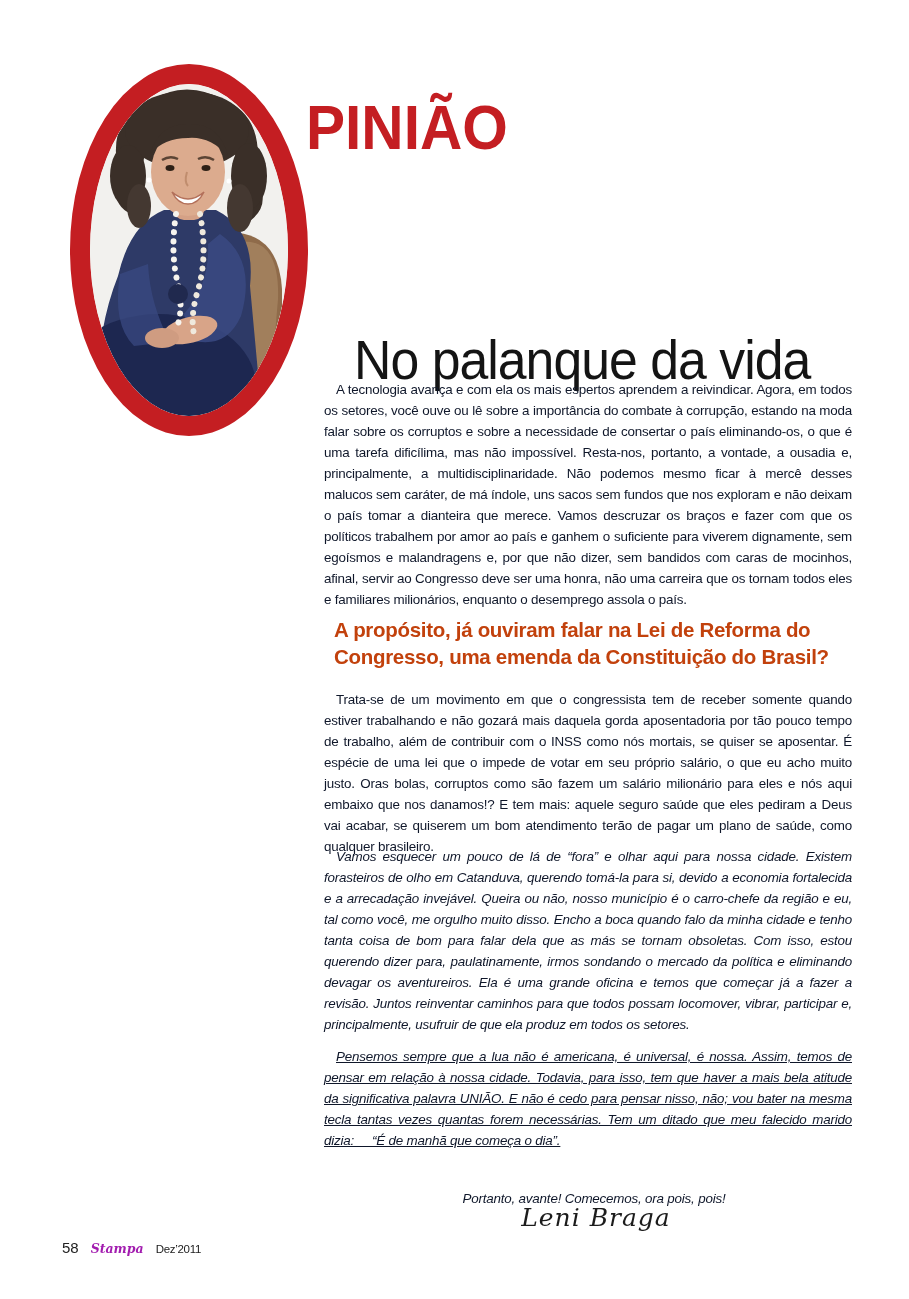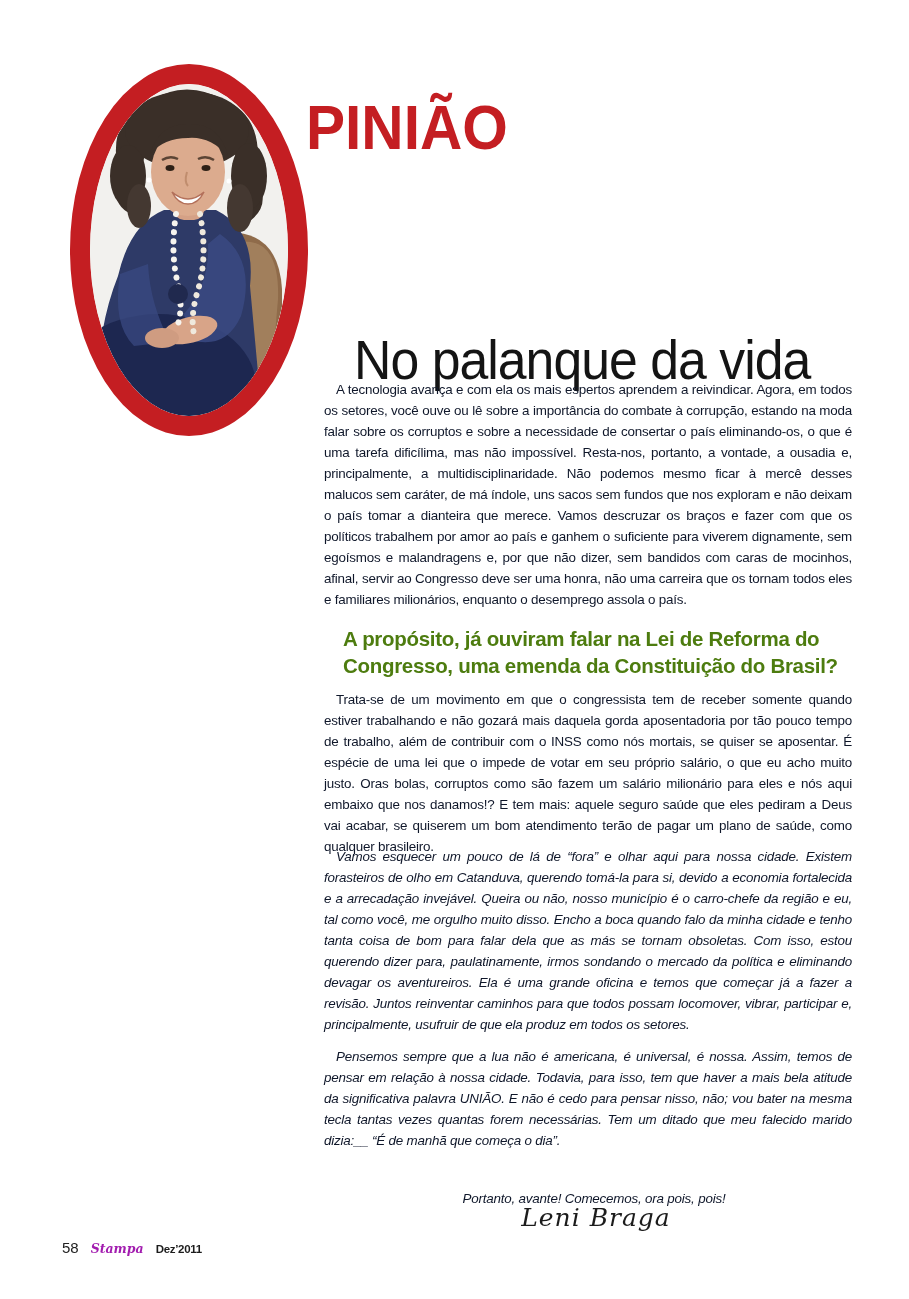--- a/index.html
+++ b/index.html
@@ -29,41 +29,41 @@
   
   .para{
     position:absolute;left:324px;width:528px;
     font-size:13.4px;line-height:21px;letter-spacing:-0.2px;
     text-align:justify;text-indent:12px;color:#0f172a;margin:0;
   }
   .para.italic{font-style:italic;}
   .p1{top:379px;}
   .p2{top:689px;}
   .p3{top:846px;}
-  .p4{top:1046px;}
+  .p4{top:1046px;text-decoration:underline;}
   .p5{top:1188px;text-align:center;}
   .subheading{
-    position:absolute;left:334px;top:616px;width:505px;margin:9px;
-    font-size:20.5px;font-weight:700;color:#4d7c0f;line-height:1.32;
+    position:absolute;left:334px;top:616px;width:505px;margin:0;
+    font-size:20.5px;font-weight:700;color:#c2410c;line-height:1.32;
     letter-spacing:-0.3px;
   }
   
   .signature{
     position:absolute;left:332px;top:1203px;width:528px;text-align:center;
     font-family:"DejaVu Serif",serif;font-style:italic;
     font-size:25px;color:#1c1c1c;letter-spacing:1px;
   }
   
   .footer{
     position:absolute;left:62px;top:1239px;font-size:12px;color:#1c1c1c;
     display:flex;align-items:baseline;gap:12px;
   }
   .footer .pagenum{font-size:15px;font-weight:400;color:#222;}
   .footer .mag{font-family:"DejaVu Serif",serif;font-style:italic;font-weight:700;color:#a21caf;font-size:12.5px;}
-  .footer .issue{font-weight:700;font-size:11.5px;letter-spacing:-0.3px;}
+  .footer .issue{font-weight:400;font-size:11.5px;letter-spacing:-0.3px;}
 </style>
 </head>
 <body>
 
 <div class="photo-ring">
   <svg viewBox="0 0 198 332" width="198" height="332">
     <defs>
       <clipPath id="ovalClip">
           <ellipse cx="99" cy="166" rx="99" ry="166"></ellipse>
         </clipPath>

